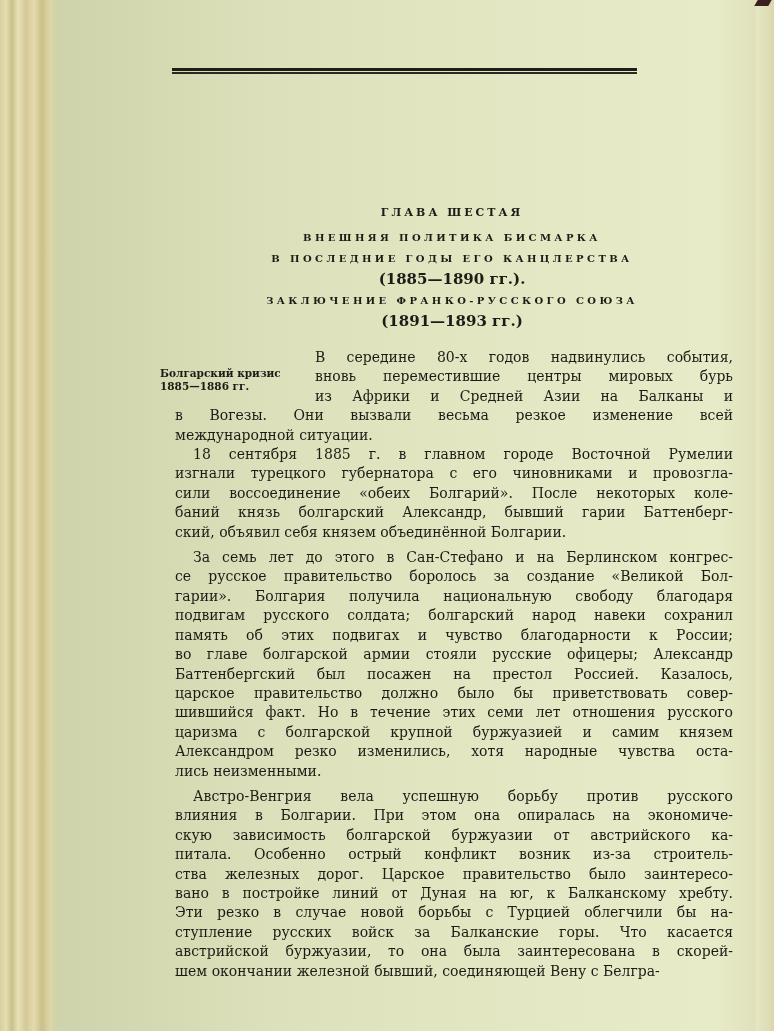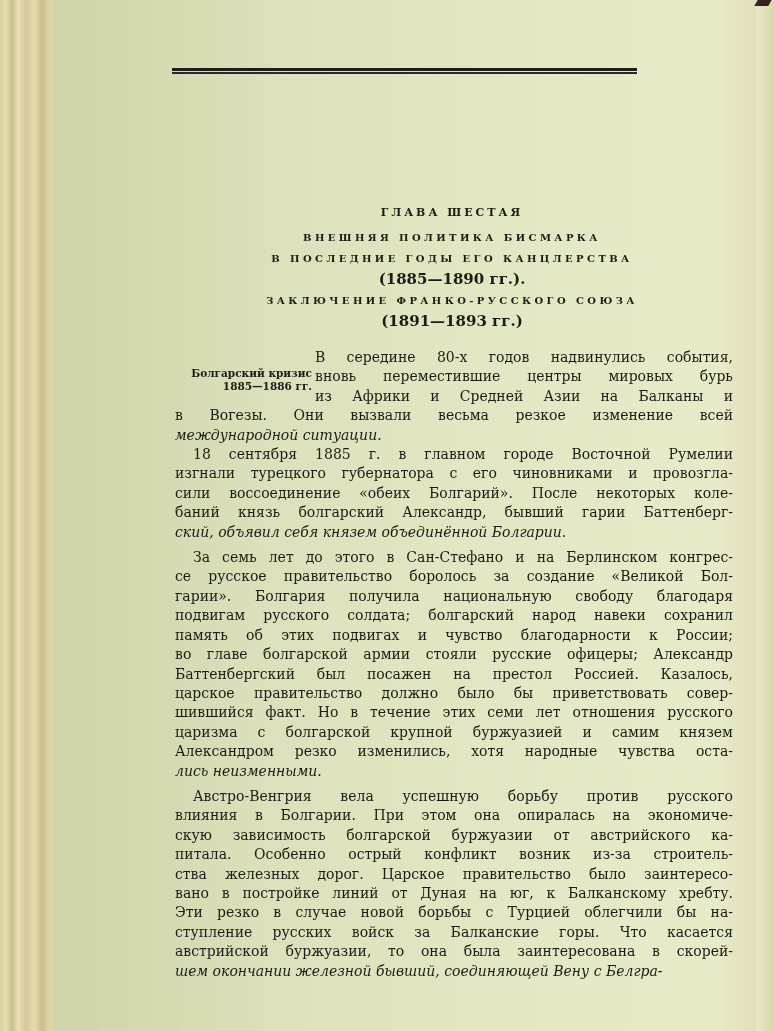--- a/index.html
+++ b/index.html
@@ -32,29 +32,29 @@
   .top-rule .r3 { height: 2px; background: #2a2a22; }
   .heading {
     position: absolute; left: 172px; top: 206px; width: 560px;
     text-align: center; color: #1c1c16;
   }
   .chapter { font-size: 11px; letter-spacing: 3px; font-weight: bold; margin-bottom: 8px; }
   .title-line { font-size: 10px; font-weight: bold; letter-spacing: 3.4px; line-height: 21px; }
   .years { font-size: 15px; font-weight: bold; line-height: 21px; }
   .margin-note {
     position: absolute; left: 160px; top: 367px; width: 152px;
-    text-align: right; font-size: 10.5px; font-weight: bold; line-height: 13px; color: #1c1c16;
+    text-align: left; font-size: 10.5px; font-weight: bold; line-height: 13px; color: #1c1c16;
   }
   .text {
     position: absolute; left: 175px; top: 348px; width: 558px;
     font-size: 14px; line-height: 19.4px; color: #1c1c16;
     text-align: justify;
   }
   .text .line { display: block; white-space: nowrap; text-align-last: justify; }
-  .text .line.last { text-align-last: left; font-style: italic; }
+  .text .line.last { text-align-last: left; }
   .text .line.ind { padding-left: 140px; }
   .text .para-first { text-indent: 18px; }
   .gap { height: 6px; }
 </style>
 </head>
 <body>
 
 <div class="binding"></div>
 <div class="page">
   <div class="page-edge"></div>

